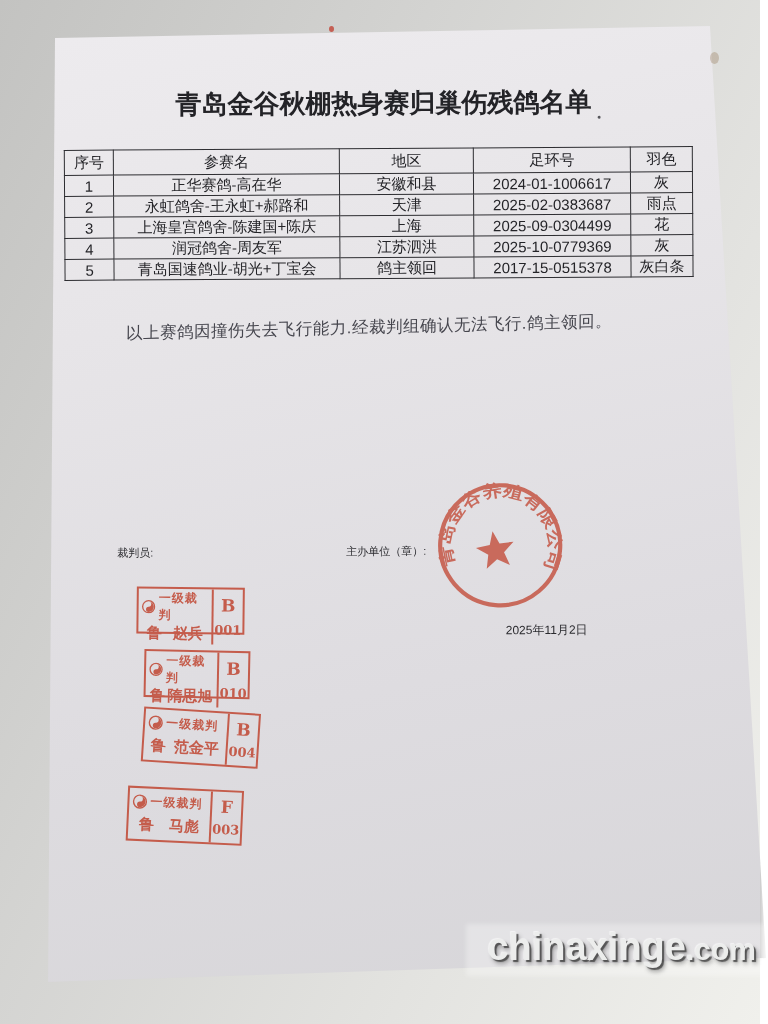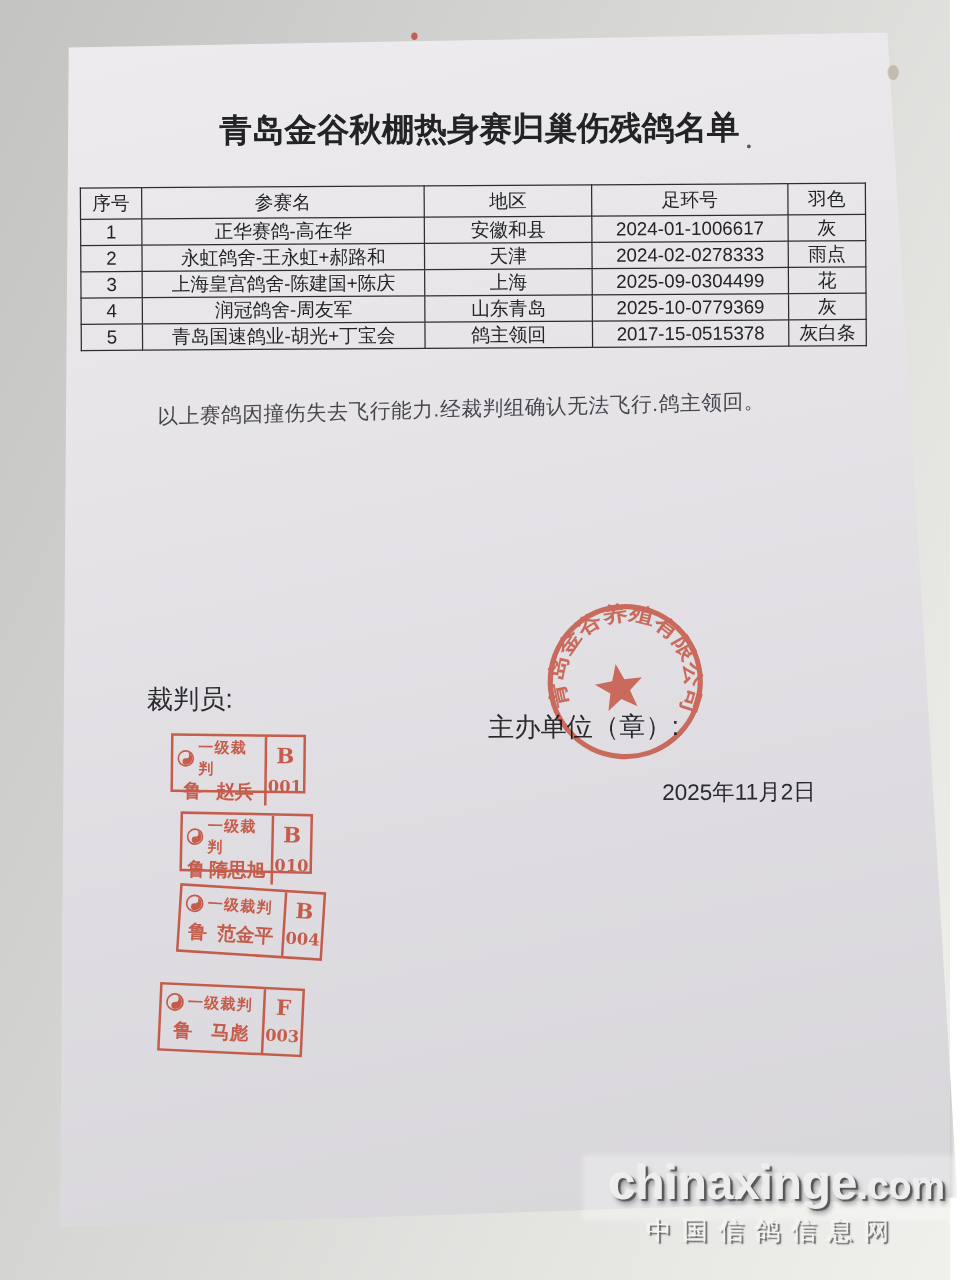--- a/index.html
+++ b/index.html
@@ -37,26 +37,26 @@
   table.roster th { height:25px; }
   table.roster td { height:21px; }
 
   .hand-note {
     position:absolute; left:127px; top:316px; width:540px;
     font-size:16.5px; letter-spacing:.5px; color:#46464e;
     transform:rotate(-1.1deg) skewX(-2deg);
   }
 
   .judges-label, .organizer-label {
-    position:absolute; font-size:21px; color:#2a2a2e;
+    position:absolute; font-size:11px; color:#2a2a2e;
   }
   .judges-label { left:117px; top:544px; }
-  .organizer-label { left:346px; top:568px;margin-left:44px; }
-
-  .date-line { position:absolute; left:505px; top:623px; font-size:18px; color:#2a2a2e;margin-left:24px; }
+  .organizer-label { left:346px; top:544px; }
+
+  .date-line { position:absolute; left:505px; top:623px; font-size:12px; color:#2a2a2e; }
 
   
   .jstamp {
     position:absolute; display:grid; grid-template-columns:1fr 31px;
     border:2px solid #c14a36; color:#c14a36; background:rgba(255,255,255,0);
     mix-blend-mode:multiply; opacity:.88;
     font-family:"DejaVu Serif", serif; font-weight:bold;
   }
   .jstamp .left { display:flex; flex-direction:column; justify-content:space-evenly; padding:1px 3px; }
   .jstamp .row1 { display:flex; align-items:center; gap:3px; font-size:12px; letter-spacing:1px; }
@@ -70,21 +70,21 @@
   .jstamp svg { flex:0 0 auto; }
   #jstamp1 { left:136px; top:586px; width:108px; height:47px; transform:rotate(1deg); }
   #jstamp2 { left:143px; top:649px; width:106px; height:48px; transform:rotate(1.5deg); }
   #jstamp3 { left:141px; top:709px; width:117px; height:55px; transform:rotate(4deg); }
   #jstamp4 { left:125px; top:787px; width:116px; height:55px; transform:rotate(3deg); }
 
   
   .seal { position:absolute; left:424px; top:470px; width:152px; height:152px;
           mix-blend-mode:multiply; opacity:.82; transform:rotate(5deg); }
 
-  .watermark { position:absolute; right:4px; top:928px; text-align:center; z-index:5; }
+  .watermark { position:absolute; right:4px; top:928px; text-align:left; z-index:5; }
   .wm-glare { position:absolute; left:466px; top:924px; width:302px; height:52px;
               background:rgba(255,255,255,.30); filter:blur(2px); }
   .wm-main {
     font-size:38px; font-weight:bold; color:#ecedec; line-height:1; letter-spacing:0;
     text-shadow:2px 2px 1px rgba(60,60,60,.8), 3px 4px 4px rgba(70,70,70,.45), -1px -1px 1px rgba(255,255,255,.6);
   }
   .wm-main .tld { font-size:30px; }
   .wm-caption {
     margin-top:5px; padding-right:6px; font-size:20px; letter-spacing:9px; color:#f2f2f0;
     text-shadow:1.5px 1.5px 1px rgba(60,60,60,.8), -1px -1px 1px rgba(255,255,255,.5);
@@ -128,34 +128,34 @@
           <td>1</td>
           <td>正华赛鸽-高在华</td>
           <td>安徽和县</td>
           <td>2024-01-1006617</td>
           <td>灰</td>
         </tr>
         <tr>
           <td>2</td>
           <td>永虹鸽舍-王永虹+郝路和</td>
           <td>天津</td>
-          <td>2024-02-0278333</td>
+          <td>2025-02-0383687</td>
           <td>雨点</td>
         </tr>
         <tr>
           <td>3</td>
           <td>上海皇宫鸽舍-陈建国+陈庆</td>
           <td>上海</td>
           <td>2025-09-0304499</td>
           <td>花</td>
         </tr>
         <tr>
           <td>4</td>
           <td>润冠鸽舍-周友军</td>
-          <td>山东青岛</td>
+          <td>江苏泗洪</td>
           <td>2025-10-0779369</td>
           <td>灰</td>
         </tr>
         <tr>
           <td>5</td>
           <td>青岛国速鸽业-胡光+丁宝会</td>
           <td>鸽主领回</td>
           <td>2017-15-0515378</td>
           <td>灰白条</td>
         </tr>
@@ -259,18 +259,17 @@
     </svg>
 
     <div class="date-line">2025年11月2日</div>
   </div>
 
   <div class="wm-glare"></div>
   <div class="watermark">
     <div class="wm-main">
       <span>chinaxinge</span><span class="tld">.com</span>
     </div>
-    <div class="wm-caption">中国信鸽信息网</div>
   </div>
 
   <div class="speck-red"></div>
   <div class="smudge"></div>
 </div>
 
 </body></html>

